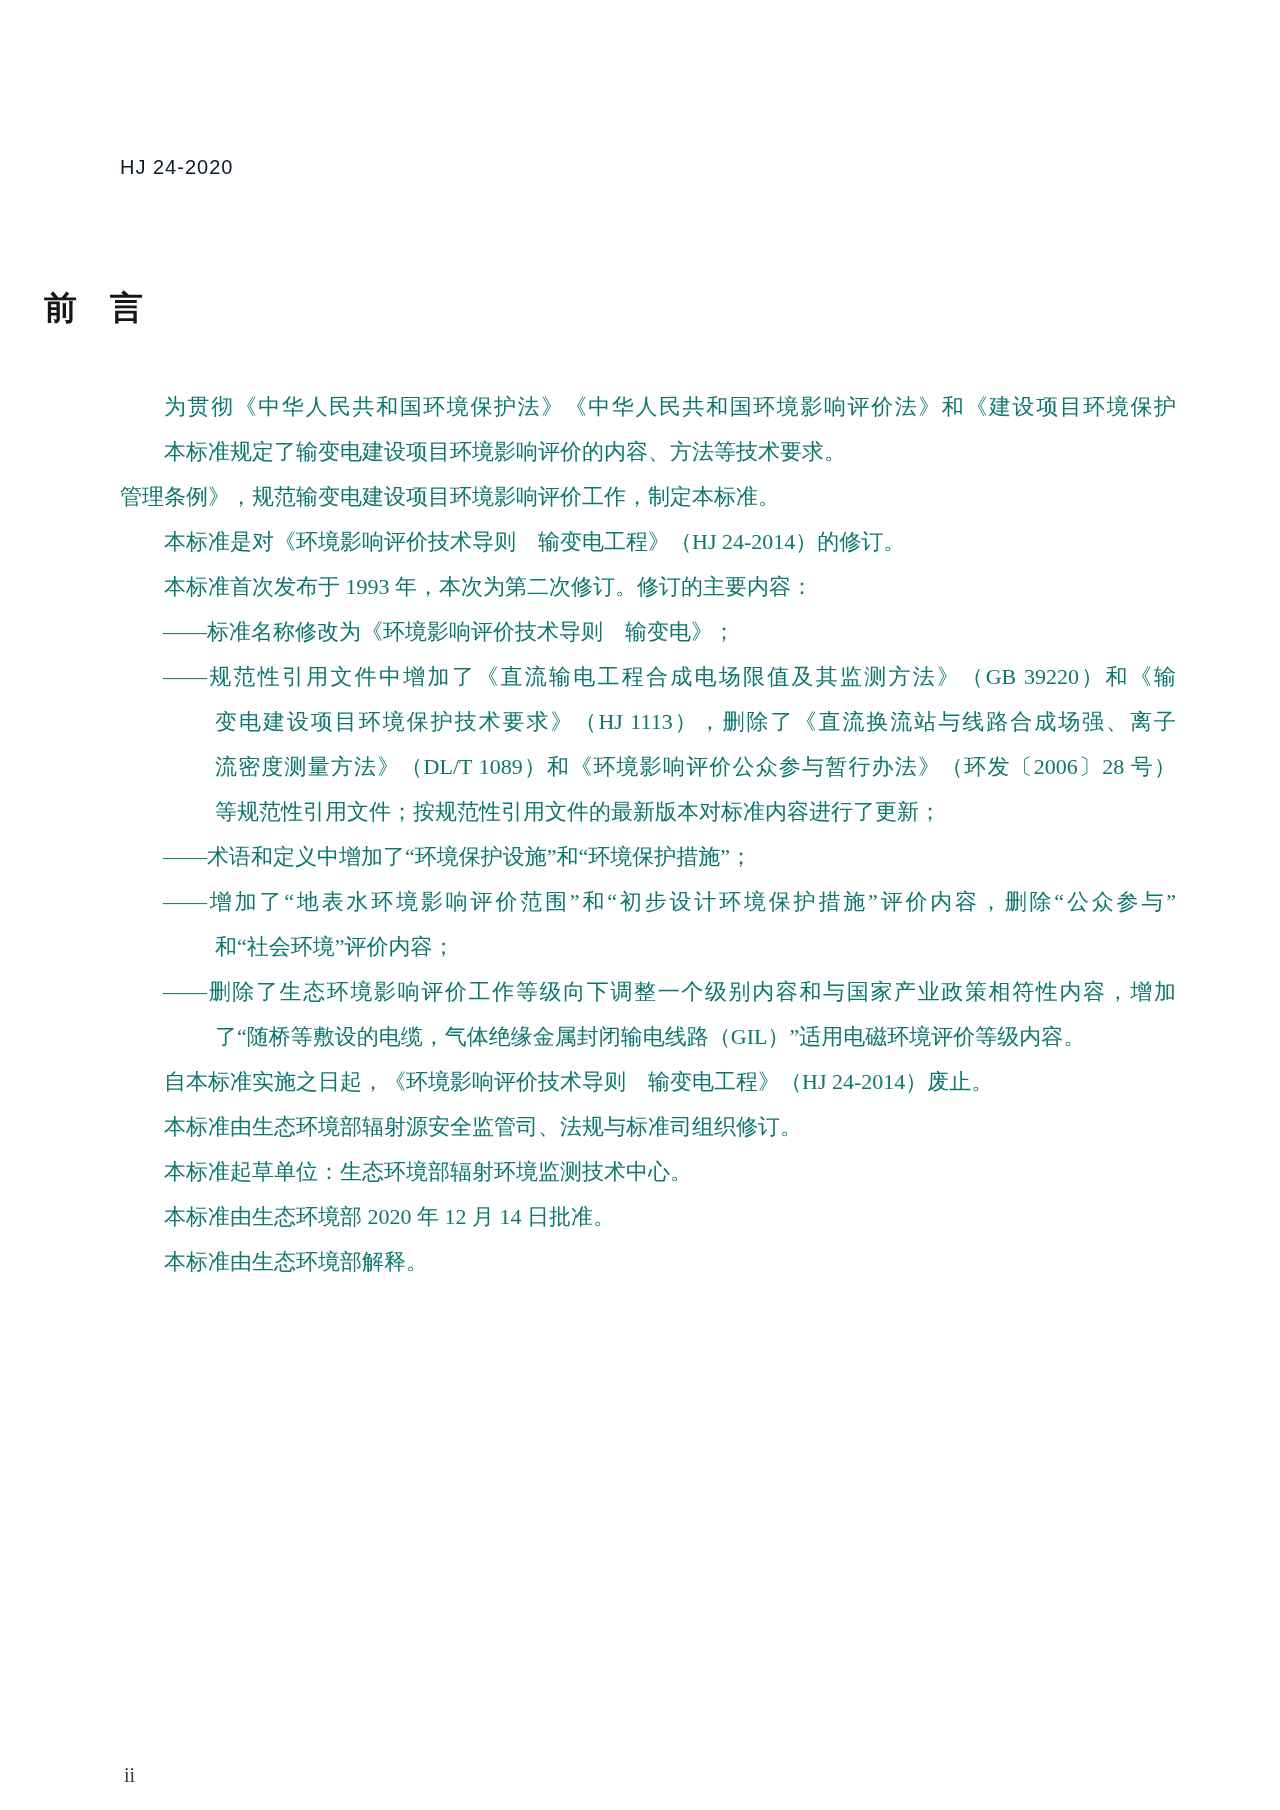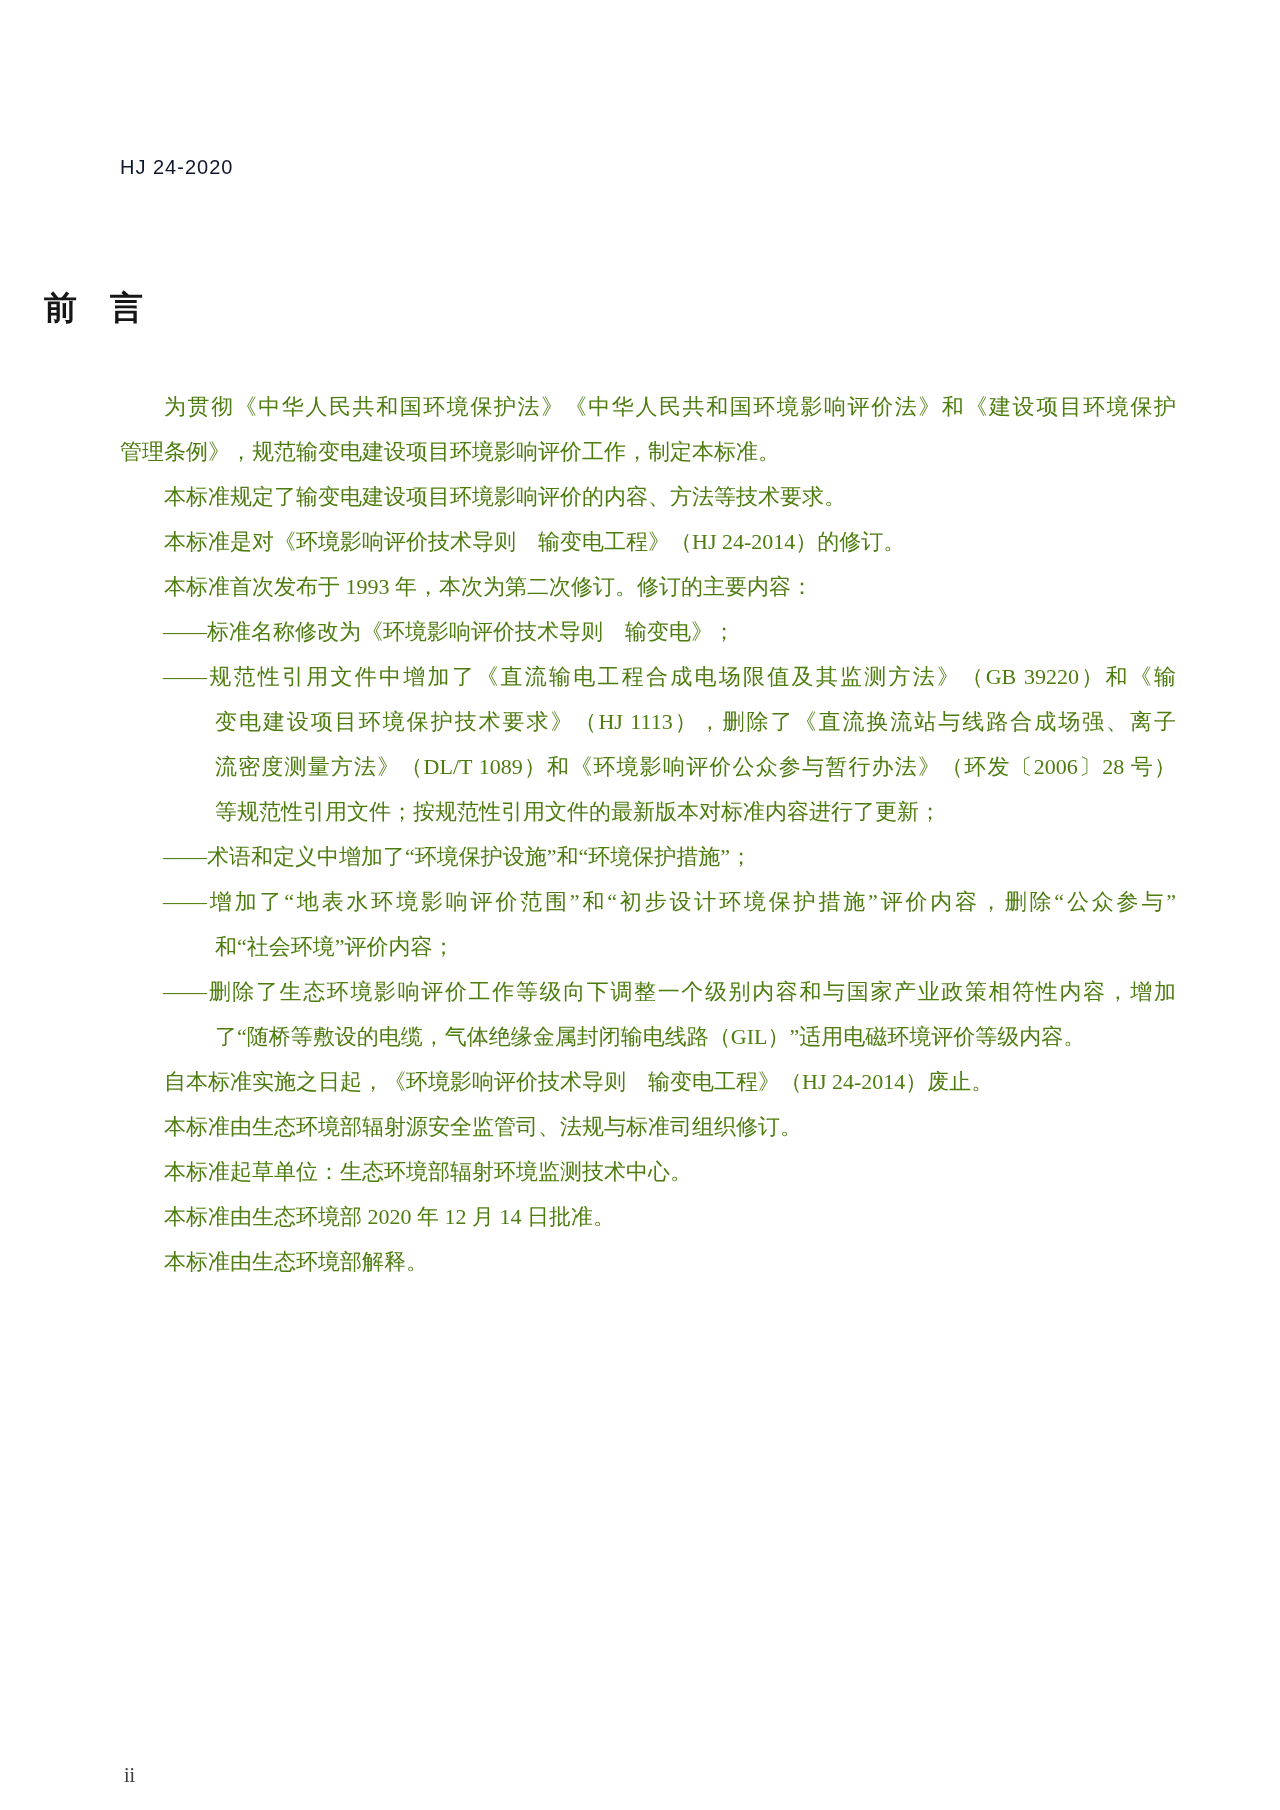--- a/index.html
+++ b/index.html
@@ -40,21 +40,21 @@
     white-space: pre;
     padding-left: 44px;
   }
   .doc-body {
     position: absolute;
     left: 120px;
     top: 384px;
     width: 1056px;
     font-size: 22px;
     line-height: 45px;
-    color: #4d7c0f;
+    color: #0f766e;
   }
   .line {
     text-align: left;
     white-space: normal;
   }
   .line.fill {
     text-align: justify;
     text-align-last: justify;
   }
   .line.indent-first { padding-left: 44px; }
@@ -73,22 +73,22 @@
 </head>
 <body>
 
 <div class="page">
   <div class="std-number">HJ 24-2020</div>
 
   <h1 class="doc-title">前　言</h1>
 
   <div class="doc-body" id="doc-body">
       <div class="line indent-first fill">为贯彻《中华人民共和国环境保护法》《中华人民共和国环境影响评价法》和《建设项目环境保护</div>
+      <div class="line indent-first">本标准规定了输变电建设项目环境影响评价的内容、方法等技术要求。</div>
       <div class="line indent-none">管理条例》，规范输变电建设项目环境影响评价工作，制定本标准。</div>
-      <div class="line indent-first">本标准规定了输变电建设项目环境影响评价的内容、方法等技术要求。</div>
       <div class="line indent-first">本标准是对《环境影响评价技术导则　输变电工程》（HJ 24-2014）的修订。</div>
       <div class="line indent-first">本标准首次发布于 1993 年，本次为第二次修订。修订的主要内容：</div>
       <div class="line indent-dash">——标准名称修改为《环境影响评价技术导则　输变电》；</div>
       <div class="line indent-dash fill">——规范性引用文件中增加了《直流输电工程合成电场限值及其监测方法》（GB 39220）和《输</div>
       <div class="line indent-hang fill">变电建设项目环境保护技术要求》（HJ 1113），删除了《直流换流站与线路合成场强、离子</div>
       <div class="line indent-hang fill">流密度测量方法》（DL/T 1089）和《环境影响评价公众参与暂行办法》（环发〔2006〕28 号）</div>
       <div class="line indent-hang">等规范性引用文件；按规范性引用文件的最新版本对标准内容进行了更新；</div>
       <div class="line indent-dash">——术语和定义中增加了“环境保护设施”和“环境保护措施”；</div>
       <div class="line indent-dash fill">——增加了“地表水环境影响评价范围”和“初步设计环境保护措施”评价内容，删除“公众参与”</div>
       <div class="line indent-hang">和“社会环境”评价内容；</div>

